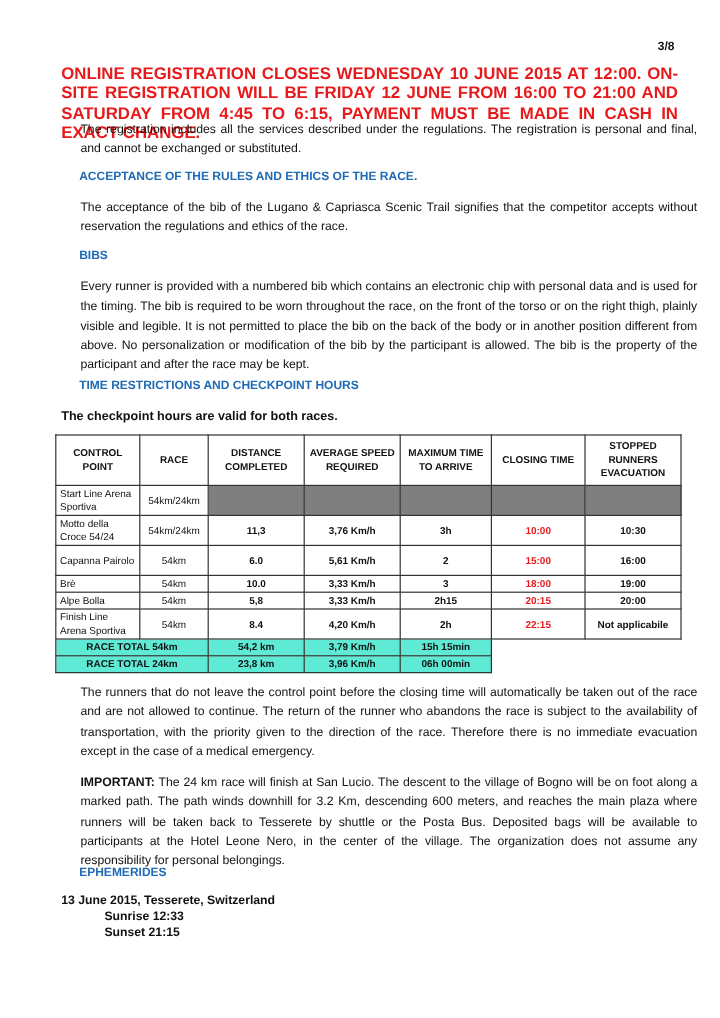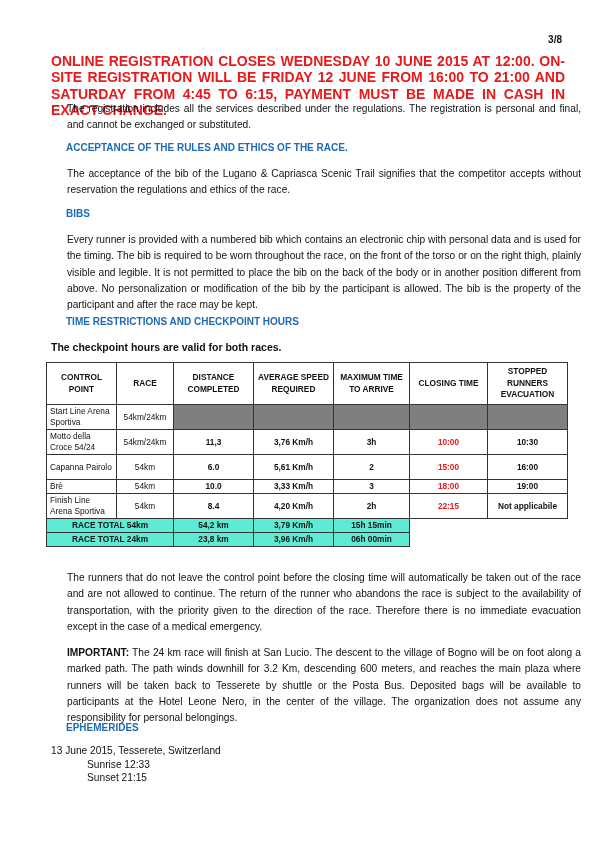--- a/index.html
+++ b/index.html
@@ -19,21 +19,21 @@
   table.cp th { font-weight: bold; height: 41px; line-height: 11.5px; }
   table.cp td { line-height: 11px; }
   table.cp td.left { text-align: left; }
   table.cp td.b { font-weight: bold; }
   table.cp td.red { color: #e8191b; font-weight: bold; }
   table.cp td.gray { background: #7f7f7f; }
   table.cp tr.two td { height: 24px; }
   table.cp tr.one td { height: 13px; }
   table.cp tr.tot td { background: #5eead4; font-weight: bold; height: 13px; }
   table.cp td.noborder { border: none; background: #fff !important; }
-  .eph { position: absolute; left: 51px; top: 744px; font-size: 10.2px; line-height: 13.5px; }
+  .eph { position: absolute; left: 51px; top: 744px; font-size: 10.2px; line-height: 13.5px; font-weight: bold; }
   .eph .ind { padding-left: 36px; }
 </style>
 </head>
 <body>
 
 <div class="page-num">3/8</div>
 
 <div class="notice">ONLINE REGISTRATION CLOSES WEDNESDAY 10 JUNE 2015 AT 12:00. ON-SITE REGISTRATION WILL BE FRIDAY 12 JUNE FROM 16:00 TO 21:00 AND SATURDAY FROM 4:45 TO 6:15, PAYMENT MUST BE MADE IN CASH IN EXACT CHANGE.</div>
 <div class="para last-left" style="top:101px">The registration includes all the services described under the regulations. The registration is personal and final, and cannot be exchanged or substituted.</div>
 
@@ -97,20 +97,29 @@
     </tr>
     <tr class="one">
       <td class="left">Brè</td>
       <td>54km</td>
       <td class="b">10.0</td>
       <td class="b">3,33 Km/h</td>
       <td class="b">3</td>
       <td class="red">18:00</td>
       <td class="b">19:00</td>
     </tr>
+    <tr class="one">
+      <td class="left">Alpe Bolla</td>
+      <td>54km</td>
+      <td class="b">5,8</td>
+      <td class="b">3,33 Km/h</td>
+      <td class="b">2h15</td>
+      <td class="red">20:15</td>
+      <td class="b">20:00</td>
+    </tr>
     <tr class="two">
       <td class="left">Finish Line Arena Sportiva</td>
       <td>54km</td>
       <td class="b">8.4</td>
       <td class="b">4,20 Km/h</td>
       <td class="b">2h</td>
       <td class="red">22:15</td>
       <td class="b">Not applicabile</td>
     </tr>
     <tr class="tot">

